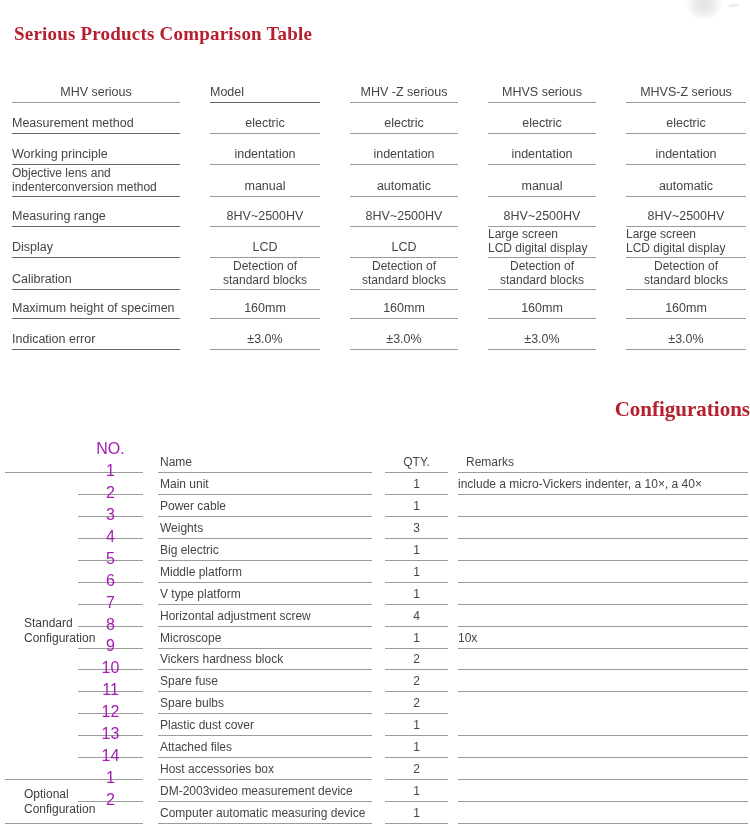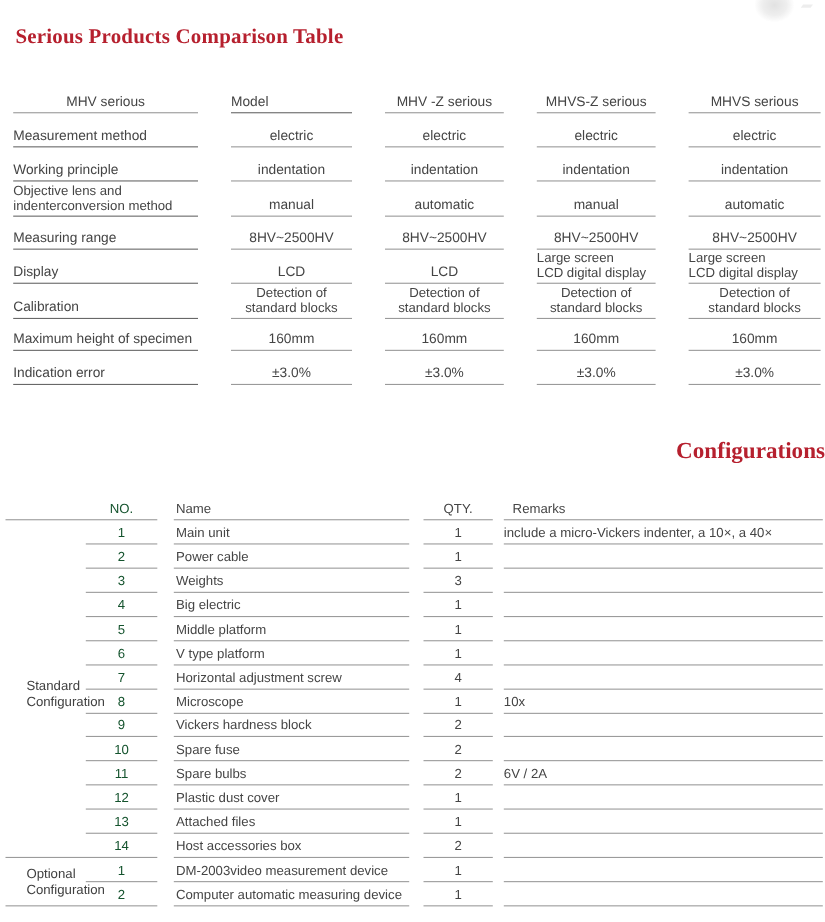--- a/index.html
+++ b/index.html
@@ -59,23 +59,23 @@
   .cfg-row { position:absolute; left:0; width:750px; }
   .cfg-row .cell {
     position:absolute; bottom:0; height:100%;
     display:flex; align-items:flex-end;
     border-bottom:1px solid #9b9b9b;
     padding-bottom:3px; font-size:12px; color:#454545; overflow:hidden;
   }
   .no-line { position:absolute; bottom:0; left:78px; width:65px; border-bottom:1px solid #9b9b9b; }
   .no-line.wide { left:5px; width:138px; }
   .no-text {
-    position:absolute; bottom:1px; left:78px; width:65px; height:100%;
+    position:absolute; bottom:12px; left:78px; width:65px; height:100%;
     display:flex; align-items:flex-end; justify-content:center;
-    padding-bottom:3px; font-size:12px; color:#14532d;
+    padding-bottom:3px; font-size:16px; color:#a21caf;
   }
   .name-cell { left:158px; width:214px; padding-left:2px; }
   .qty-cell  { left:385px; width:63px; justify-content:center; }
   .rem-cell  { left:458px; width:290px; font-size:11px; color:#4c4c4c; }
   .rem-cell.hdr { font-size:12px; color:#454545; padding-left:8px; }
   .cfg-group-label {
     position:absolute; left:24px; width:110px;
     font-size:12px; line-height:15px; color:#404040;
   }
 </style>
@@ -84,22 +84,22 @@
 
 <div class="page">
   <div class="watermark"></div>
 
   <h1 class="main-title">Serious Products Comparison Table</h1>
 
   <div class="cmp-table" id="cmp-table">
       <div class="cmp-cell">MHV serious</div>
       <div class="cmp-cell cmp-label">Model</div>
       <div class="cmp-cell">MHV -Z serious</div>
+      <div class="cmp-cell">MHVS serious</div>
       <div class="cmp-cell">MHVS-Z serious</div>
-      <div class="cmp-cell">MHVS serious</div>
       <div class="cmp-cell cmp-label">Measurement method</div>
       <div class="cmp-cell">electric</div>
       <div class="cmp-cell">electric</div>
       <div class="cmp-cell">electric</div>
       <div class="cmp-cell">electric</div>
       <div class="cmp-cell cmp-label">Working principle</div>
       <div class="cmp-cell">indentation</div>
       <div class="cmp-cell">indentation</div>
       <div class="cmp-cell">indentation</div>
       <div class="cmp-cell">indentation</div>
@@ -220,21 +220,20 @@
         <div class="no-text">10</div>
         <div class="cell name-cell">Spare fuse</div>
         <div class="cell qty-cell">2</div>
         <div class="cell rem-cell"></div>
       </div>
       <div class="cfg-row" style="top: 692.4px; height: 21.9px;">
         <div class="no-line"></div>
         <div class="no-text">11</div>
         <div class="cell name-cell">Spare bulbs</div>
         <div class="cell qty-cell">2</div>
-        <div class="cell rem-cell">6V / 2A</div>
       </div>
       <div class="cfg-row" style="top: 714.3px; height: 21.9px;">
         <div class="no-line"></div>
         <div class="no-text">12</div>
         <div class="cell name-cell">Plastic dust cover</div>
         <div class="cell qty-cell">1</div>
         <div class="cell rem-cell"></div>
       </div>
       <div class="cfg-row" style="top: 736.2px; height: 21.9px;">
         <div class="no-line"></div>

